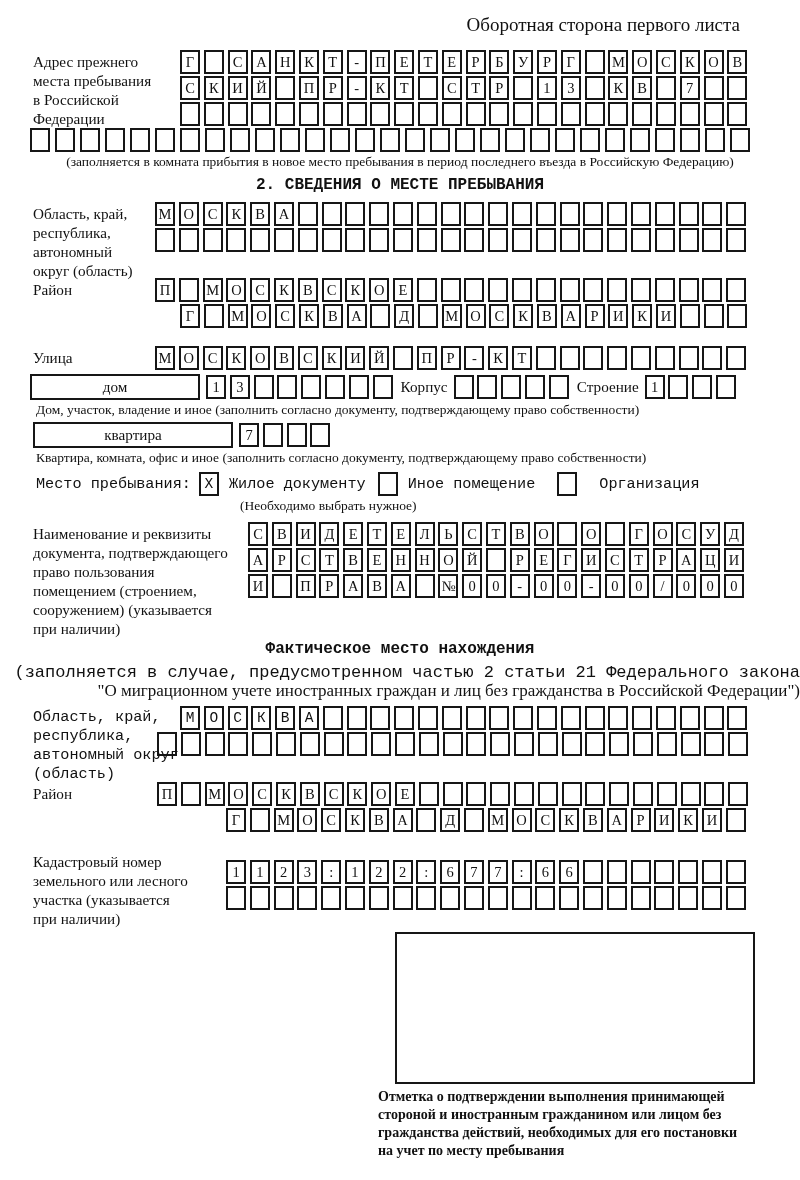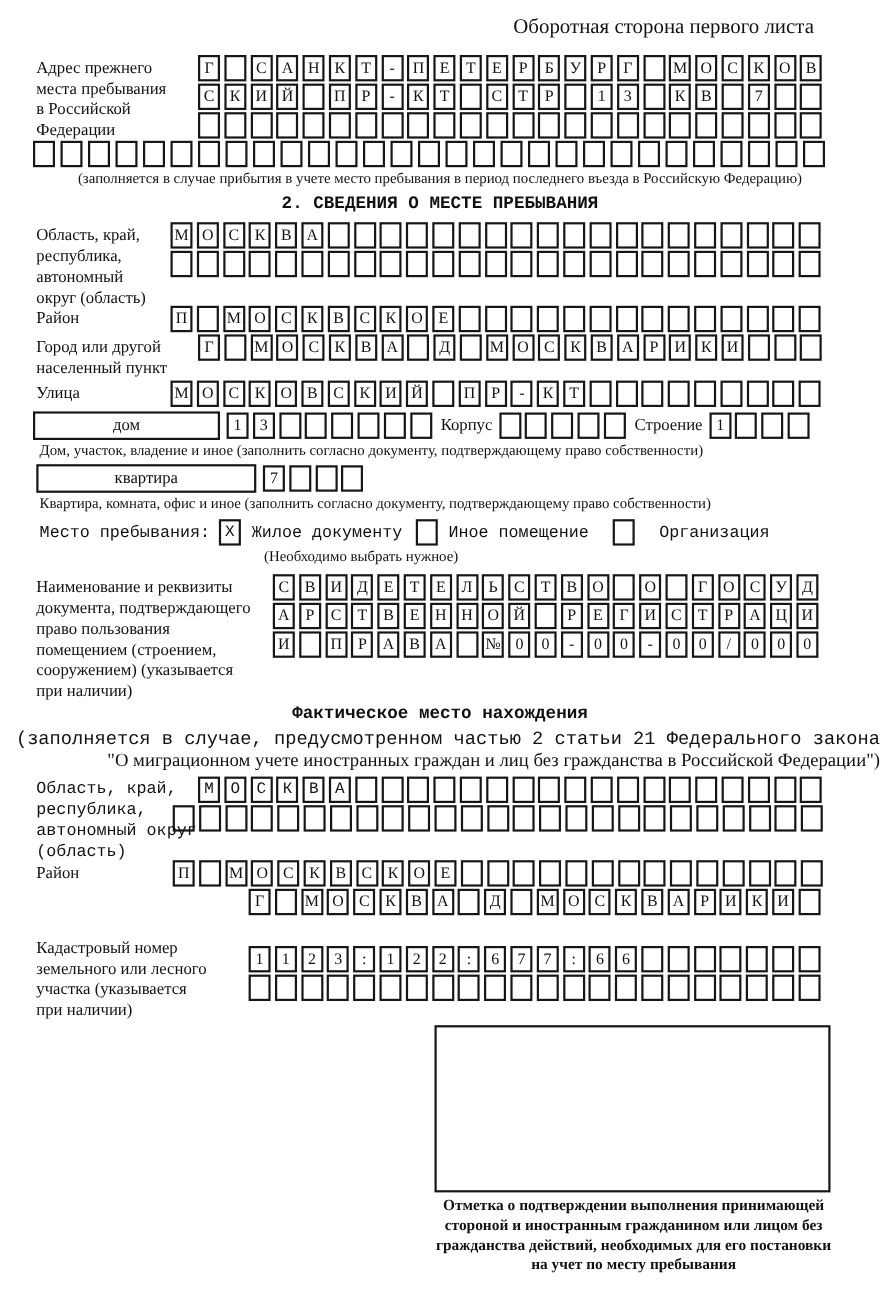--- a/index.html
+++ b/index.html
@@ -19,21 +19,21 @@
   .ml-155{margin-left:155px;} .ml-157{margin-left:157px;} .ml-180{margin-left:180px;}
   .ml-226{margin-left:226px;} .ml-240{margin-left:240px;} .ml-248{margin-left:248px;}
   .mh-76{min-height:76px;} .mh-40{min-height:40px;} .mh-110{min-height:112px;}
   .inline-row{display:flex;align-items:center;font-size:15.2px;}
   .widebox{box-sizing:border-box;border:2px solid #161616;height:26px;display:flex;align-items:center;justify-content:center;font-size:15.2px;}
   .dom-box{width:170px;}
   .kv-box{width:200px;}
   .chk{width:20px;height:24px;box-sizing:border-box;border:2px solid #161616;display:flex;align-items:center;justify-content:center;font-size:14.5px;flex:0 0 auto;}
   .lbl-inline{font-size:15.2px;}
   .stamp-box{margin-left:395px;width:360px;height:152px;box-sizing:border-box;border:2.5px solid #161616;}
-  .stamp-caption{margin-left:378px;width:396px;text-align:center;font-size:14px;line-height:18px;font-weight:bold;}
+  .stamp-caption{margin-left:378px;width:396px;text-align:left;font-size:14px;line-height:18px;font-weight:bold;}
   .fact-note{font-size:17px;line-height:18px;text-align:right;}
   .mt2{margin-top:2px;} .mt4{margin-top:4px;} .mt6{margin-top:6px;font-family:Liberation Mono, monospace;} .mt8{margin-top:8px;} .mt14{margin-top:14px;}
 </style>
 </head>
 <body>
 
 <div class="hdr">Оборотная сторона первого листа</div>
 
 <div class="block mt14">
   <div class="block-label">Адрес прежнего
@@ -145,21 +145,21 @@
         <span class="cell"></span>
         <span class="cell"></span>
         <span class="cell"></span>
         <span class="cell"></span>
         <span class="cell"></span>
         <span class="cell"></span>
         <span class="cell"></span>
       </div>
   </div>
 </div>
-<div class="note center mt2">(заполняется в случае прибытия в учете место пребывания в период последнего въезда в Российскую Федерацию)</div>
+<div class="note center mt2">(заполняется в комната прибытия в новое место пребывания в период последнего въезда в Российскую Федерацию)</div>
 
 <div class="title mt6">2. СВЕДЕНИЯ О МЕСТЕ ПРЕБЫВАНИЯ</div>
 
 <div class="block mt8 mh-76">
   <div class="block-label">Область, край,
 республика,
 автономный
 округ (область)</div>
   <div class="rows">
     <div class="cellrow ml-155">
@@ -244,22 +244,20 @@
       <span class="cell"></span>
       <span class="cell"></span>
       <span class="cell"></span>
       <span class="cell"></span>
       <span class="cell"></span>
       <span class="cell"></span>
     </div>
 </div>
 
 <div class="block mt2 mh-40">
-  <div class="block-label">Город или другой
-населенный пункт</div>
   <div class="cellrow ml-180">
       <span class="cell">Г</span>
       <span class="cell"></span>
       <span class="cell">М</span>
       <span class="cell">О</span>
       <span class="cell">С</span>
       <span class="cell">К</span>
       <span class="cell">В</span>
       <span class="cell">А</span>
       <span class="cell"></span>

